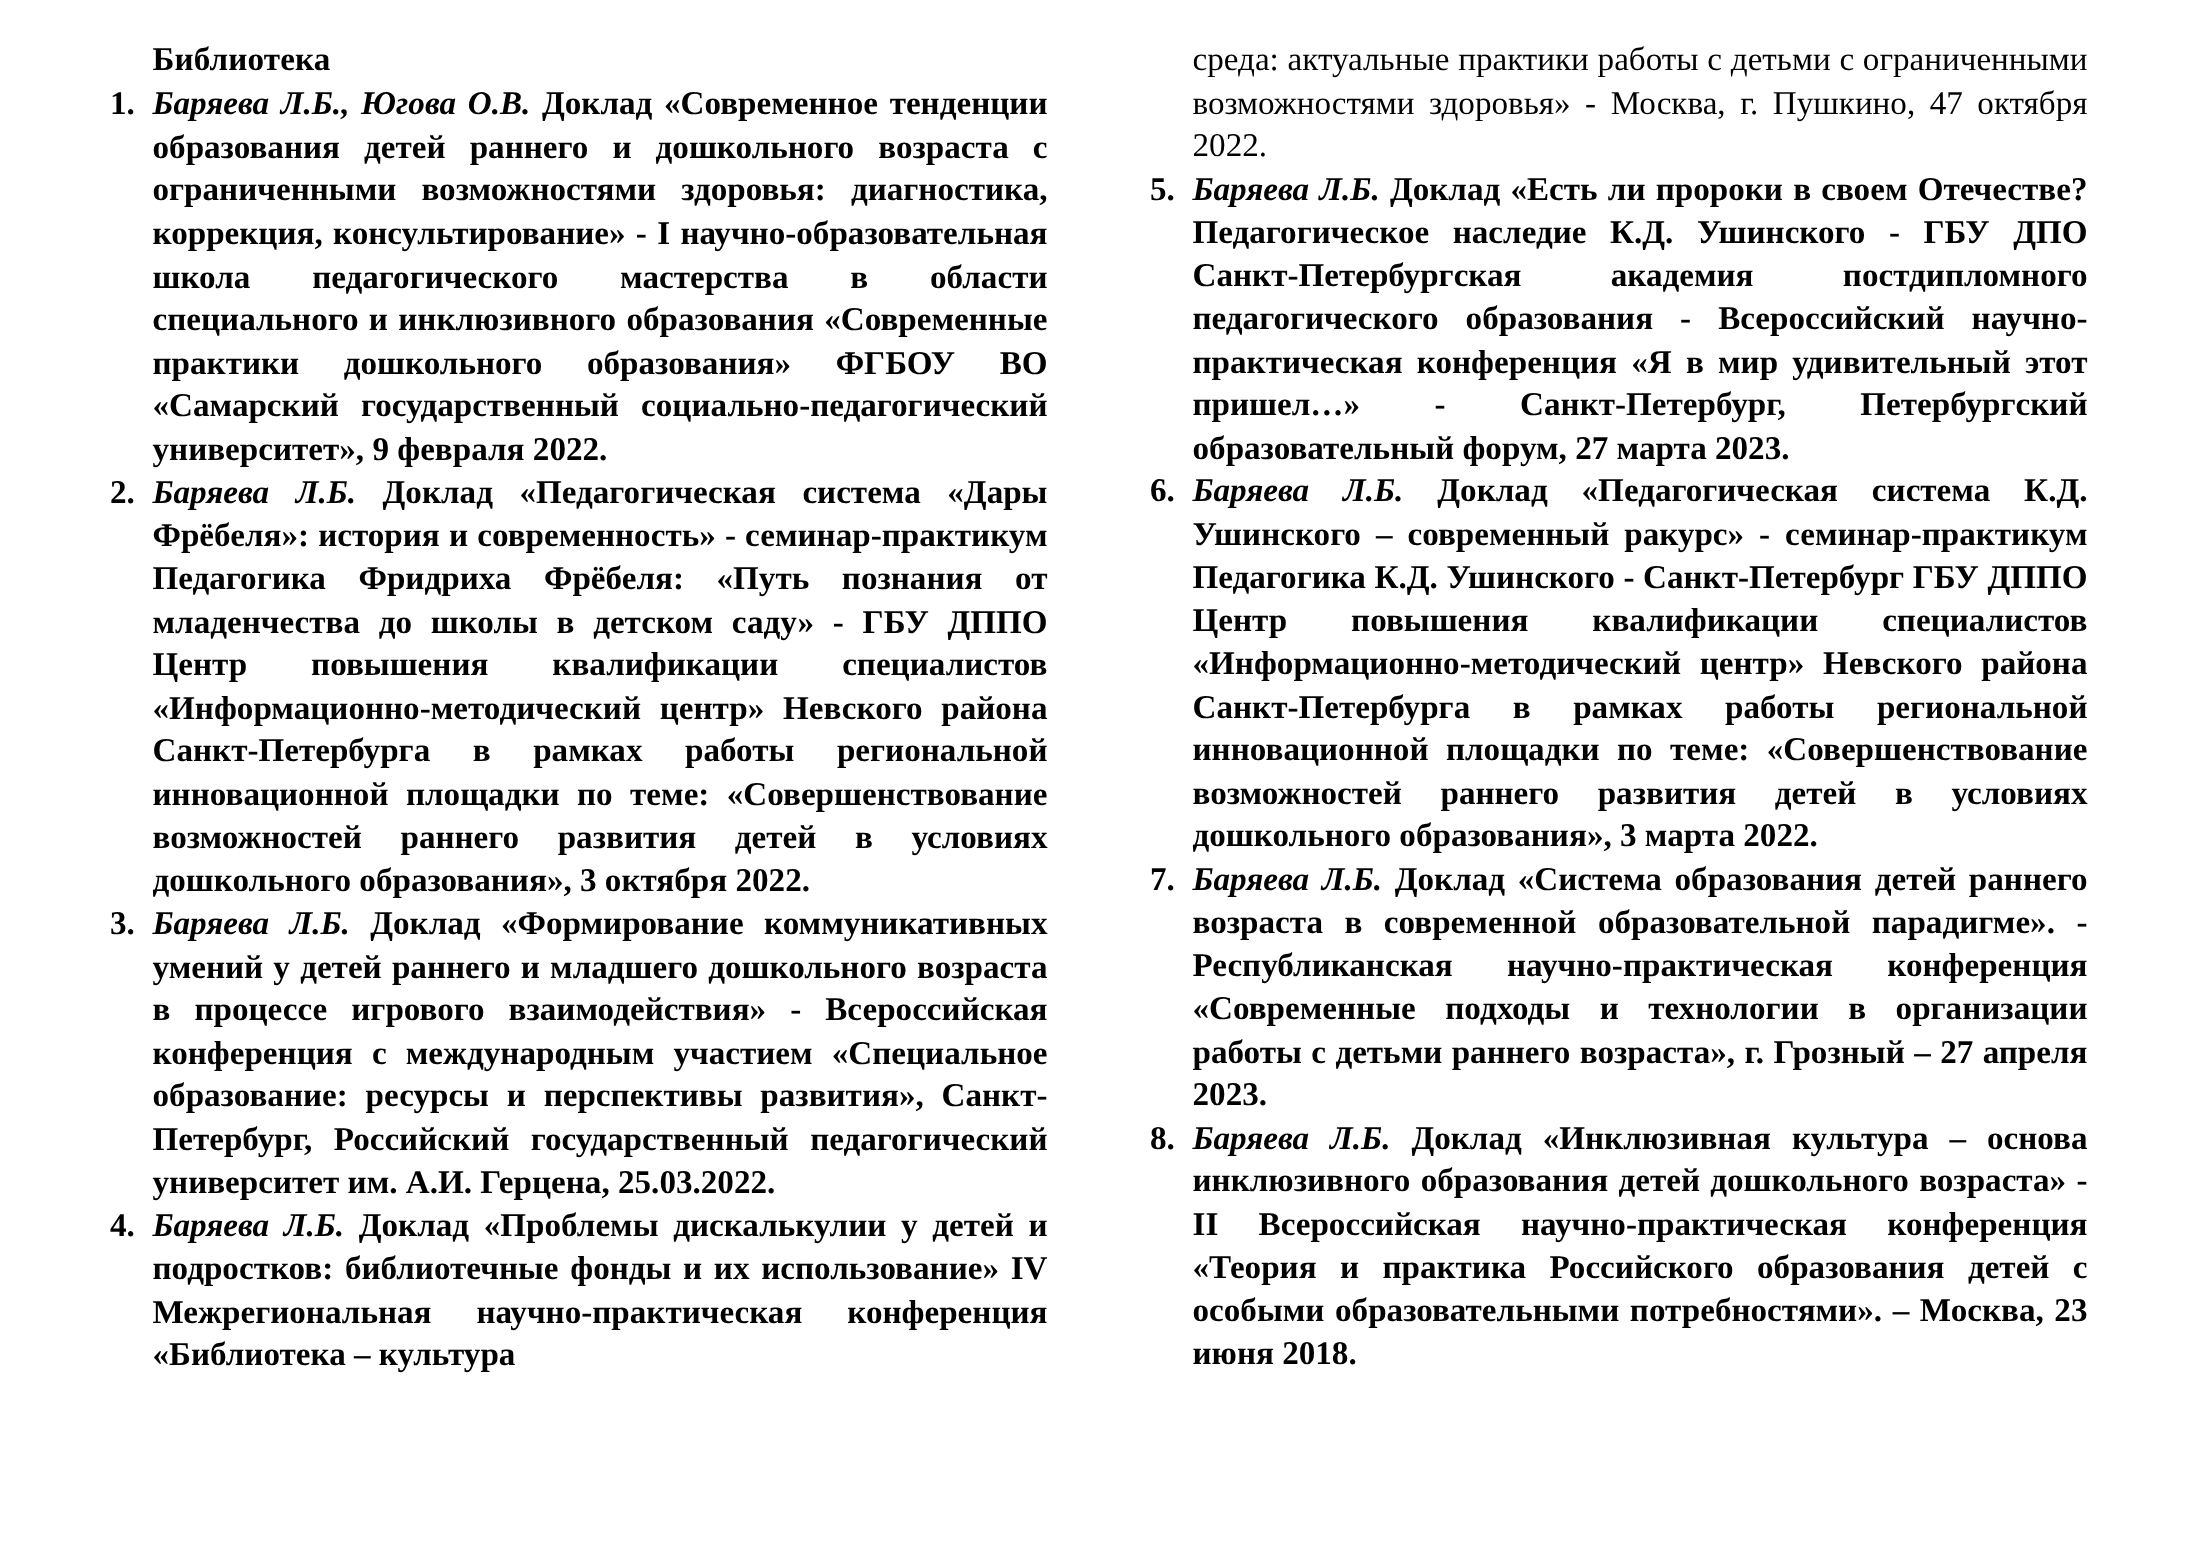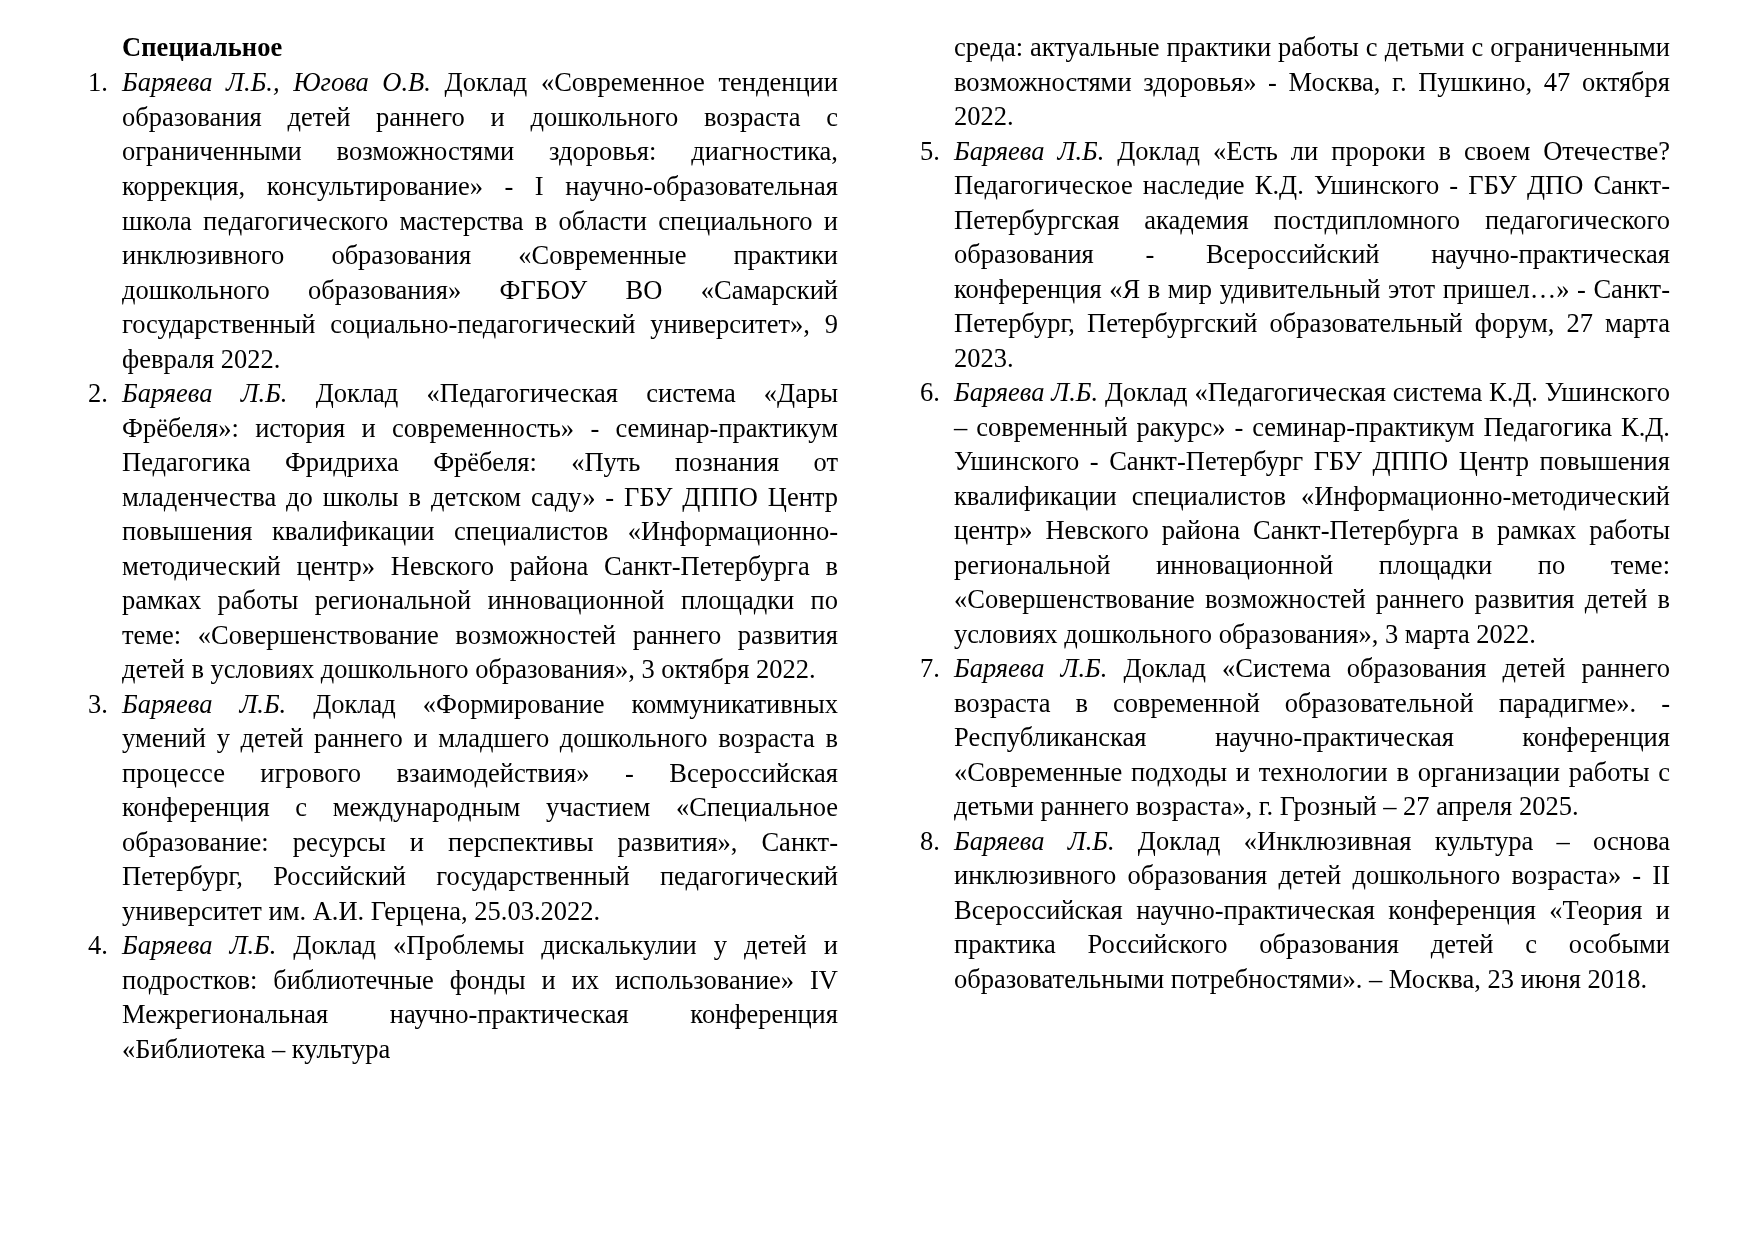--- a/index.html
+++ b/index.html
@@ -37,20 +37,21 @@
     font-weight: bold;
     line-height: 1.30;
     margin: 0 0 1px 34px;
     letter-spacing: 0.1px;
   }
   ol.ref-list {
     list-style: none;
     margin: 0;
     padding: 0;
     counter-reset: refnum var(--start, 0);
+    font-weight: bold;
   }
   ol.ref-list > li {
     position: relative;
     padding-left: 34px;
     margin: 0 0 0 0;
     font-size: 26.5px;
     line-height: 1.303;
     text-align: justify;
     text-justify: inter-word;
     hyphens: none;
@@ -85,21 +86,21 @@
     text-align-last: left;
   }
 </style>
 </head>
 <body>
 
 <div class="page">
   <div class="columns">
 
     <div class="column">
-      <div class="section-title">Специальное</div>
+      <div class="section-title">Библиотека</div>
 
       <ol class="ref-list" id="left-list">
         <li>
           <p>
             <span class="author">Баряева Л.Б., Югова О.В.</span><span> Доклад «Современное тенденции образования детей раннего и дошкольного возраста с ограниченными возможностями здоровья: диагностика, коррекция, консультирование» - I научно-образовательная школа педагогического мастерства в области специального и инклюзивного образования «Современные практики дошкольного образования» ФГБОУ ВО «Самарский государственный социально-педагогический университет», 9 февраля 2022.</span>
           </p>
         </li>
         <li>
           <p>
             <span class="author">Баряева Л.Б.</span><span> Доклад «Педагогическая система «Дары Фрёбеля»: история и современность» - семинар-практикум Педагогика Фридриха Фрёбеля: «Путь познания от младенчества до школы в детском саду» - ГБУ ДППО Центр повышения квалификации специалистов «Информационно-методический центр» Невского района Санкт-Петербурга в рамках работы региональной инновационной площадки по теме: «Совершенствование возможностей раннего развития детей в условиях дошкольного образования», 3 октября 2022.</span>
@@ -129,21 +130,21 @@
             <span class="author">Баряева Л.Б.</span><span> Доклад «Есть ли пророки в своем Отечестве? Педагогическое наследие К.Д. Ушинского - ГБУ ДПО Санкт-Петербургская академия постдипломного педагогического образования - Всероссийский научно-практическая конференция «Я в мир удивительный этот пришел…» - Санкт-Петербург, Петербургский образовательный форум, 27 марта 2023.</span>
           </p>
         </li>
         <li>
           <p>
             <span class="author">Баряева Л.Б.</span><span> Доклад «Педагогическая система К.Д. Ушинского – современный ракурс» - семинар-практикум Педагогика К.Д. Ушинского - Санкт-Петербург ГБУ ДППО Центр повышения квалификации специалистов «Информационно-методический центр» Невского района Санкт-Петербурга в рамках работы региональной инновационной площадки по теме: «Совершенствование возможностей раннего развития детей в условиях дошкольного образования», 3 марта 2022.</span>
           </p>
         </li>
         <li>
           <p>
-            <span class="author">Баряева Л.Б.</span><span> Доклад «Система образования детей раннего возраста в современной образовательной парадигме». - Республиканская научно-практическая конференция «Современные подходы и технологии в организации работы с детьми раннего возраста», г. Грозный – 27 апреля 2025.</span>
+            <span class="author">Баряева Л.Б.</span><span> Доклад «Система образования детей раннего возраста в современной образовательной парадигме». - Республиканская научно-практическая конференция «Современные подходы и технологии в организации работы с детьми раннего возраста», г. Грозный – 27 апреля 2023.</span>
           </p>
         </li>
         <li>
           <p>
             <span class="author">Баряева Л.Б.</span><span> Доклад «Инклюзивная культура – основа инклюзивного образования детей дошкольного возраста» - II Всероссийская научно-практическая конференция «Теория и практика Российского образования детей с особыми образовательными потребностями». – Москва, 23 июня 2018.</span>
           </p>
         </li>
       </ol>
     </div>
 

